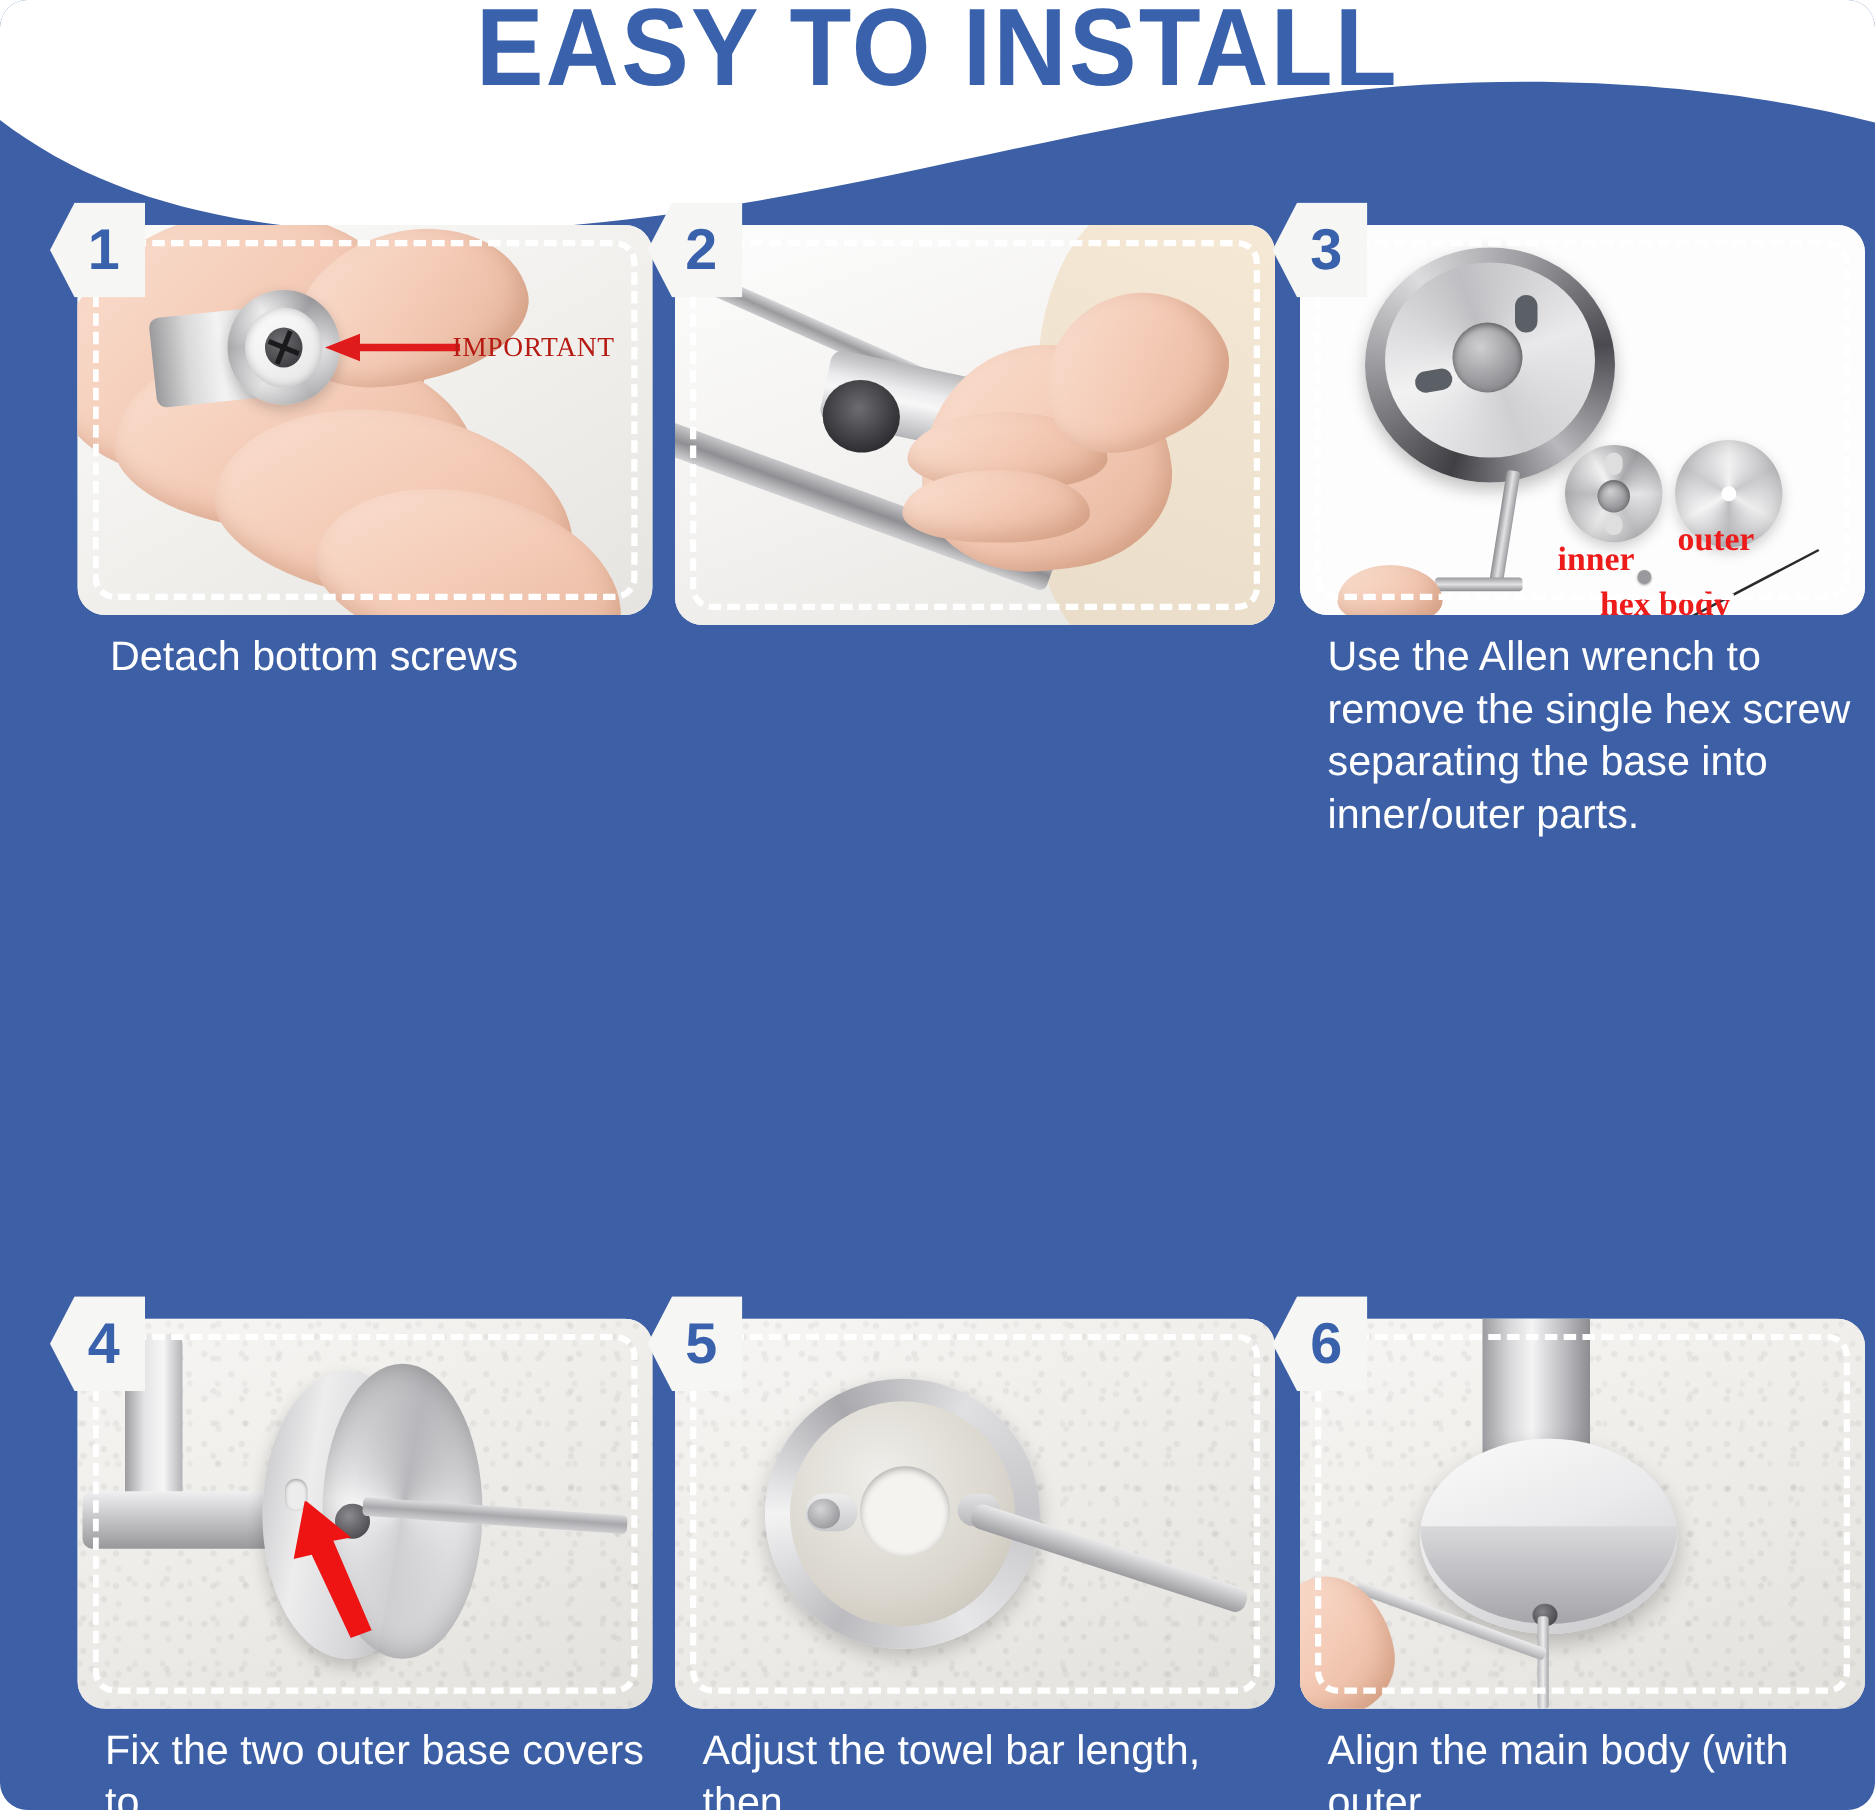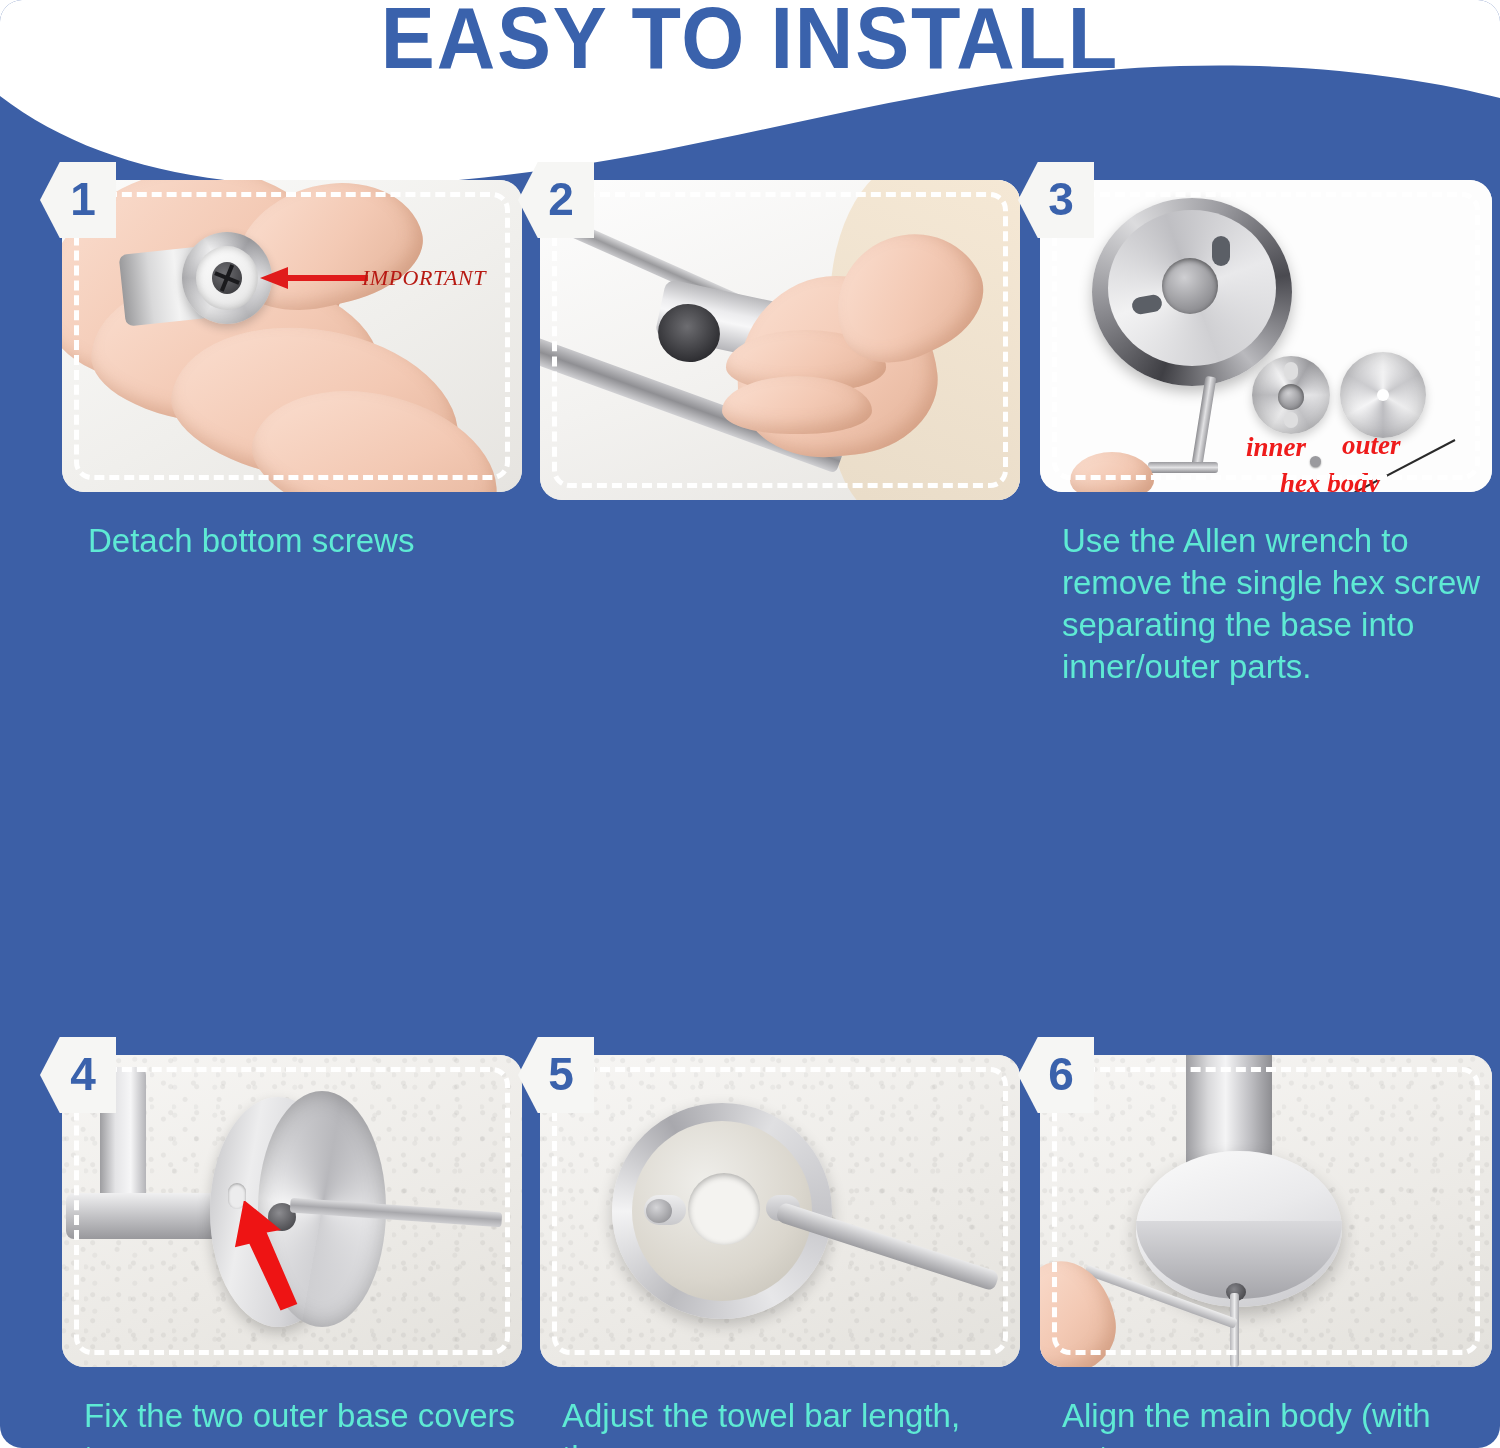--- a/index.html
+++ b/index.html
@@ -105,32 +105,32 @@
     font-size: 46px;
     font-weight: bold;
     color: #3a62ac;
     line-height: 1;
     padding-left: 10px;
     padding-bottom: 2px;
   }
 
   
   .caption {
-    margin-top: 28px;
-    color: #5eead4;
+    margin-top: 12px;
+    color: #ffffff;
     font-size: 33px;
     line-height: 42px;
     font-weight: 400;
     padding-left: 22px;
     white-space: pre-line;
   }
   .caption.c1 { padding-left: 26px; }
 
   
-  .scene { position: absolute; inset: 0; font-style: italic; }
+  .scene { position: absolute; inset: 0; }
 
   .wall {
     position: absolute; inset: 0;
     background:
       radial-gradient(circle at 18% 22%, rgba(0,0,0,.05) 0 2px, transparent 3px),
       radial-gradient(circle at 62% 48%, rgba(0,0,0,.05) 0 2px, transparent 3px),
       radial-gradient(circle at 38% 78%, rgba(0,0,0,.05) 0 2px, transparent 3px),
       radial-gradient(circle at 82% 15%, rgba(0,0,0,.04) 0 2px, transparent 3px),
       radial-gradient(circle at 8% 62%, rgba(0,0,0,.04) 0 2px, transparent 3px),
       linear-gradient(160deg, #f7f6f4 0%, #eceae6 60%, #e3e1dc 100%);
@@ -289,21 +289,21 @@
 
               <div class="metal-disc" style="left:300px;top:172px;width:86px;height:86px;background:conic-gradient(from 0deg,#f2f2f3,#c9c9cc,#ededee,#bdbdc1,#f5f5f6,#cccccf,#f2f2f3);"></div>
               <div style="position:absolute;left:337px;top:209px;width:12px;height:12px;border-radius:50%;background:#ffffff;"></div>
 
               <div style="position:absolute;left:270px;top:276px;width:11px;height:11px;border-radius:50%;background:#9a9a9e;box-shadow:0 1px 2px rgba(0,0,0,.4);"></div>
 
               <svg style="position:absolute;left:290px;top:258px;z-index:31;" width="130" height="64" viewBox="0 0 130 64">
                 <line x1="125" y1="2" x2="18" y2="58" stroke="#2a2a2a" stroke-width="2"></line>
               </svg>
               <div class="part-label" style="left:206px;top:252px;">inner</div>
-              <div class="part-label" style="left:302px;top:250px;">outer</div>
+              <div class="part-label" style="left:302px;top:236px;">outer</div>
               <div class="part-label" style="left:240px;top:288px;">hex body</div>
             </div>
             <div class="dash"></div>
           </div>
           <div class="badge">
             <span>3</span>
           </div>
         </div>
         <div class="caption">Use the Allen wrench to
 remove the single hex screw

